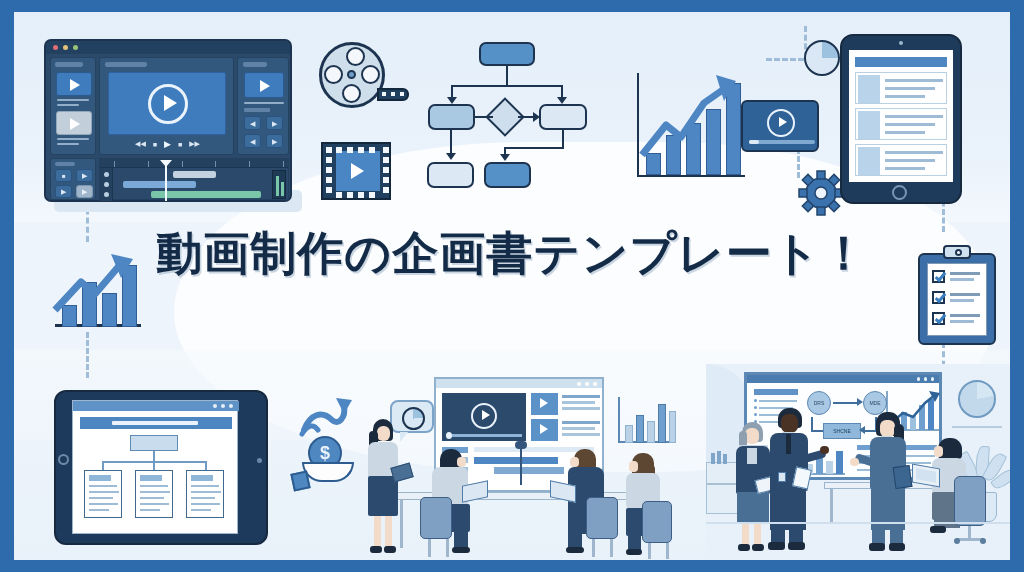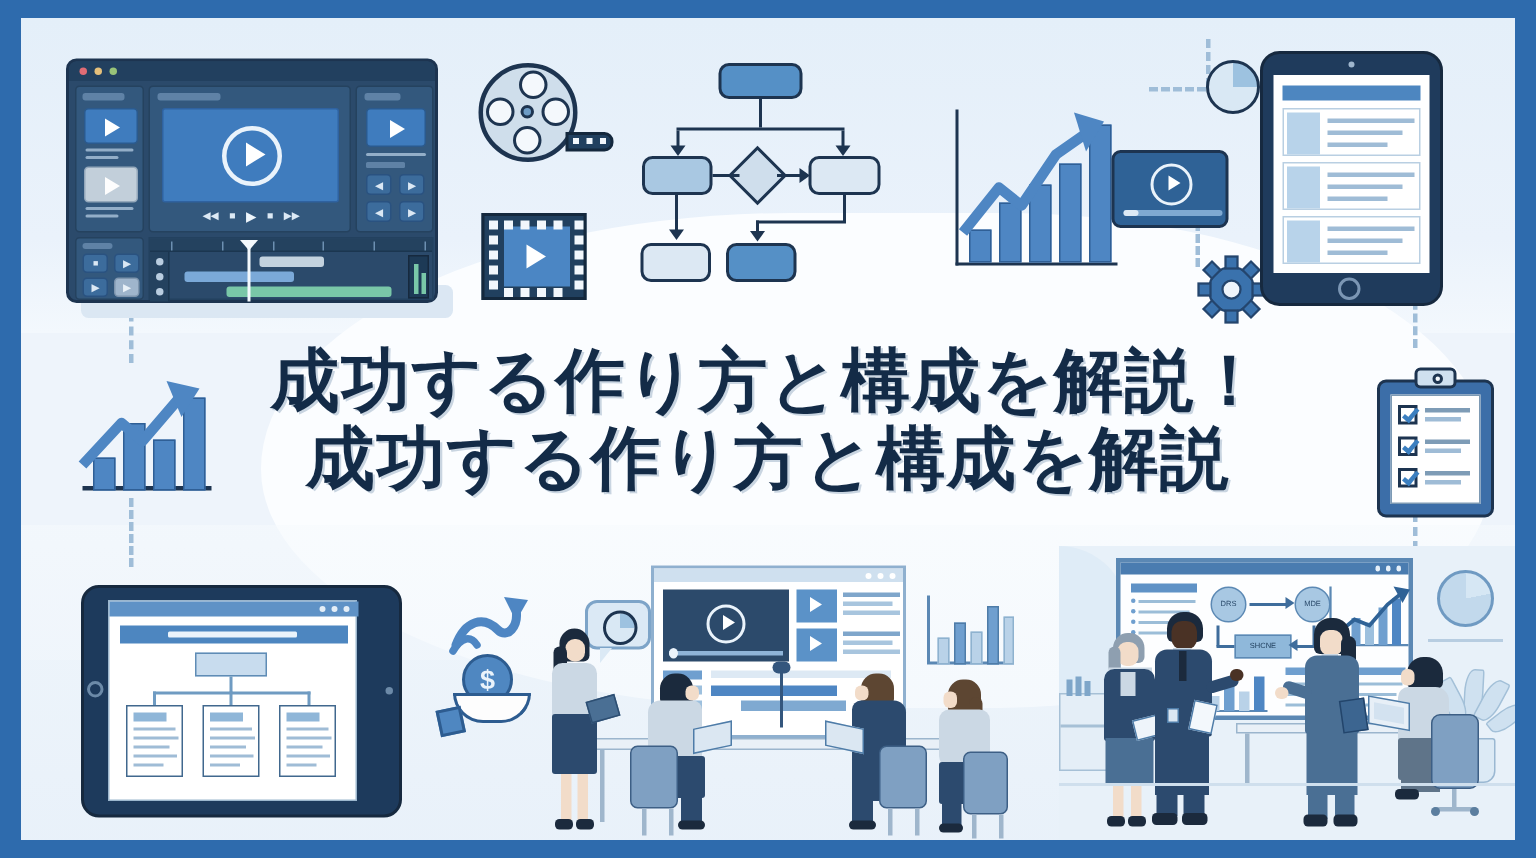--- a/index.html
+++ b/index.html
@@ -819,18 +819,17 @@
         <span class="leg" style="left:44px;top:88px;width:3px;height:14px"></span>
         <span class="leg" style="left:32px;top:100px;width:28px;height:3px"></span>
         <span style="position:absolute;left:30px;top:100px;width:6px;height:6px;border-radius:50%;background:#5b7e9f"></span>
         <span style="position:absolute;left:56px;top:100px;width:6px;height:6px;border-radius:50%;background:#5b7e9f"></span>
       </div>
 
       <div style="position:absolute;left:0;top:158px;width:310px;height:2px;background:#cfdfed"></div>
     </div>
 
     <div class="title-wrap">
-      <div class="title-line t1">成功する作り方と構成を解説！</div>
-      <div class="title-line t2">成功する作り方と構成を解説</div>
+      <div class="title-line t1">動画制作の企画書テンプレート！</div>
     </div>
 
   </div>
 </div>
 
 </body></html>

